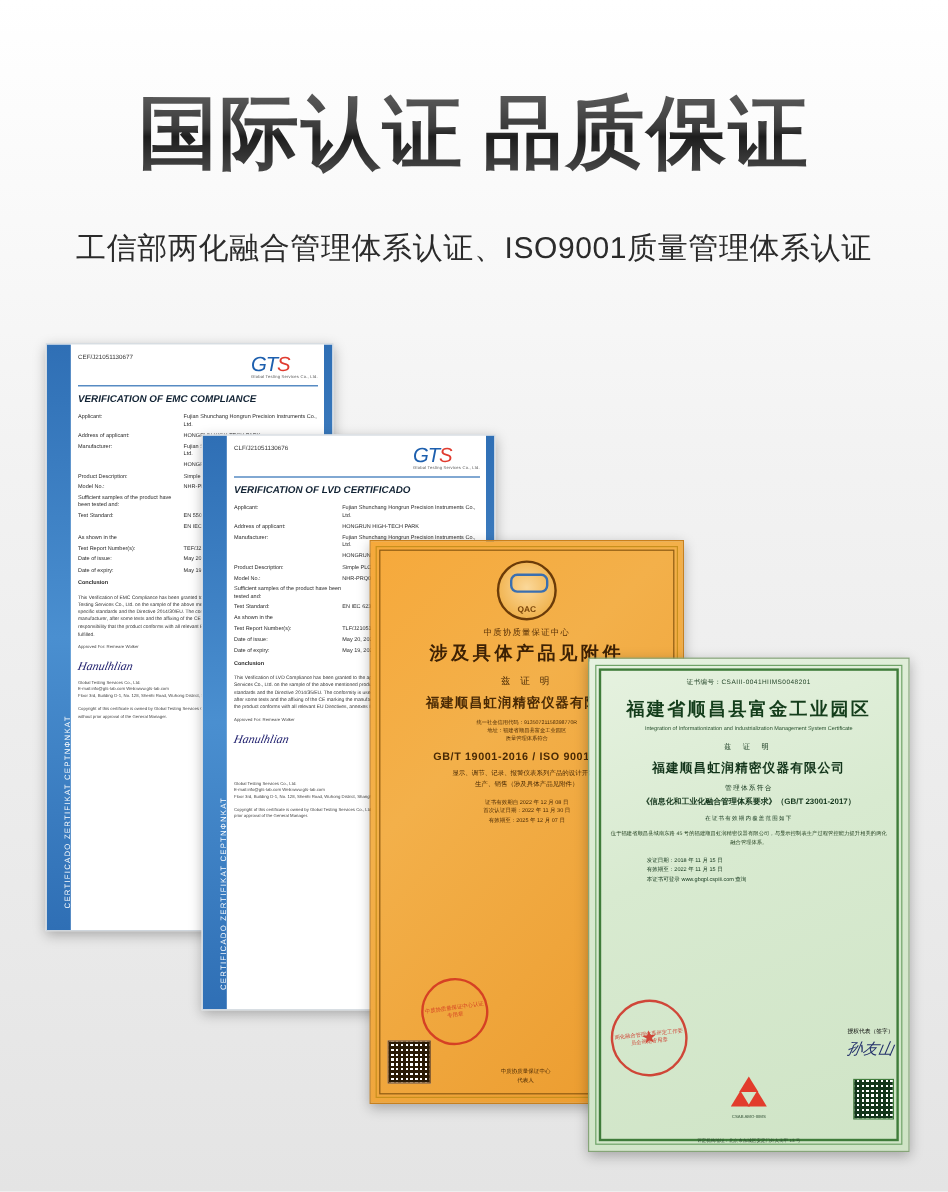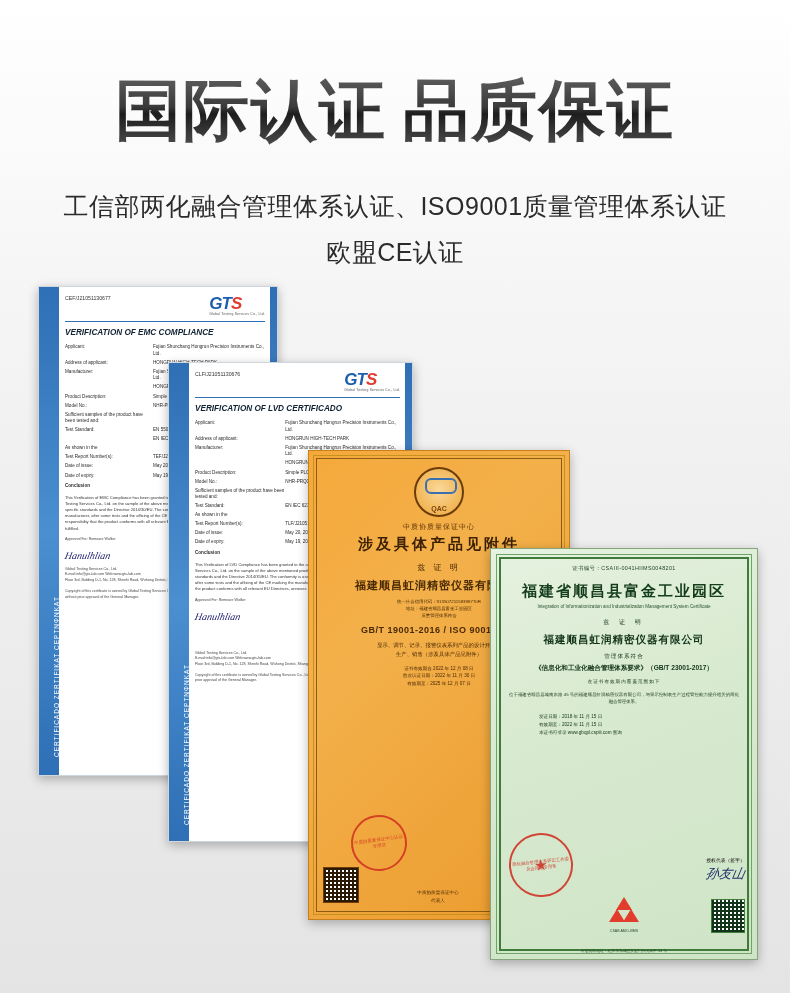--- a/index.html
+++ b/index.html
@@ -110,21 +110,21 @@
     display: flex;
     justify-content: space-between;
     align-items: flex-start;
   }
   .gts .verif {
     font-size: 5.2px;
     color: #333;
   }
   .gts .logo {
     font-size: 17px;
-    font-weight: bold;
+    font-weight: normal;
     font-style: italic;
     color: #1d5fae;
     letter-spacing: -1px;
     line-height: 1;
   }
   .gts .logo .dot { color: #e03b2f; }
   .gts .logosub {
     font-size: 3.4px;
     color: #555;
     text-align: right;
@@ -480,21 +480,20 @@
 </head>
 <body>
 
 <div class="page">
 
   <div class="headline">
     <span class="seg1">国际认证</span><span class="seg2">品质保证</span>
   </div>
 
   <div class="subline">工信部两化融合管理体系认证、ISO9001质量管理体系认证</div>
-  <div class="subline2">欧盟CE认证</div>
 
   <div class="stage">
 
     <div class="cert gts" style="left:38px; top:6px; width:240px; height:490px;">
       <div class="lbar">
         <span style="top:470px;">CERTIFICADO  ZERTIFIKAT  CEPTNФNKAT</span>
       </div>
       <div class="rbar"></div>
       <div class="inner">
         <div class="topline">

